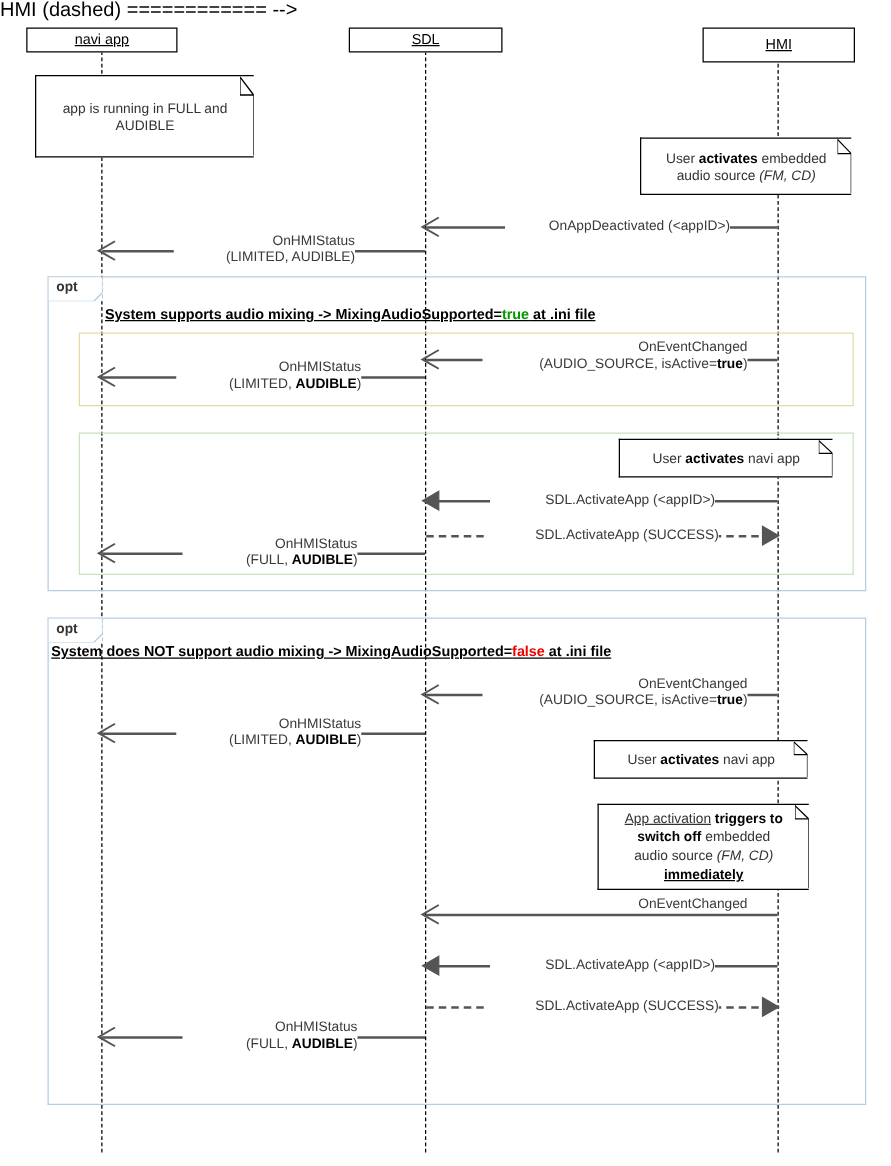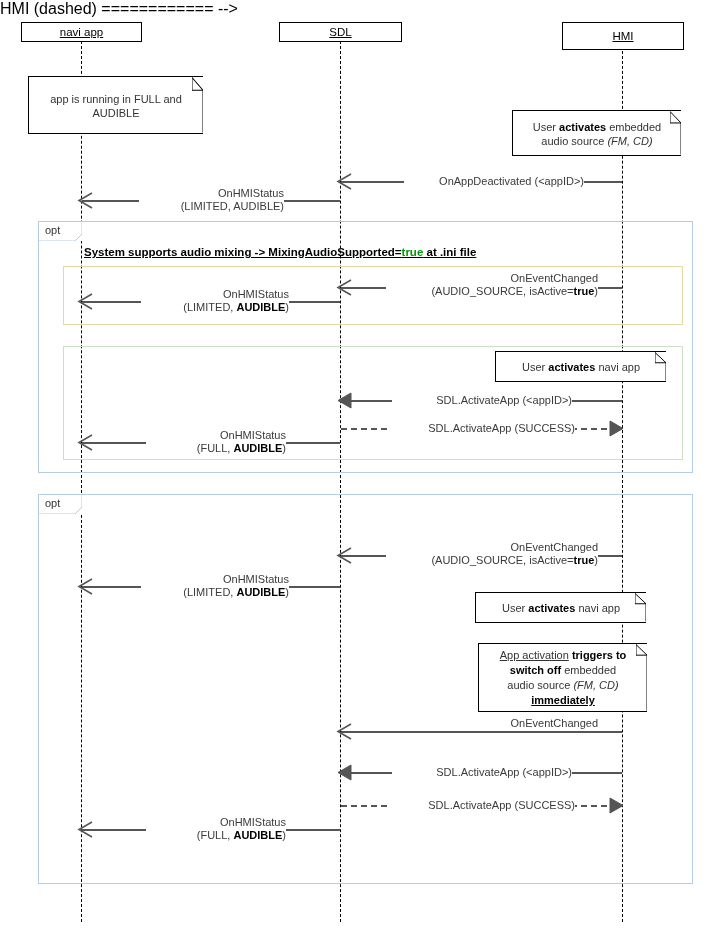--- a/index.html
+++ b/index.html
@@ -107,20 +107,21 @@
   }
   .frag-tag {
     position: absolute;
     box-sizing: border-box;
     font-size: 11px;
     line-height: 13px;
     color: #333333;
     padding: 2px 14px 2px 6px;
     background: #ffffff;
     z-index: 8;
+    font-weight: bold;
   }
   .frag-tag .tagfold {
     position: absolute;
     left: 0; top: 0;
     width: 100%; height: 100%;
     pointer-events: none;
   }
   .frag-guard {
     position: absolute;
     font-size: 11.5px;
@@ -167,21 +168,21 @@
     <span>navi app</span>
   </div>
   <div class="lifeline-head" style="left:279px; top:22px; width:123px; height:20px;">
     <span>SDL</span>
   </div>
   <div class="lifeline-head" style="left:562px; top:22px; width:122px; height:28px;">
     <span>HMI</span>
   </div>
 
   
-  <div class="note" style="left:28px; top:60px; width:175px; height:58px;margin-top:16px;">
+  <div class="note" style="left:28px; top:60px; width:175px; height:66px;">
     <div>app is running in FULL and</div>
     <div>AUDIBLE</div>
     <svg class="fold" viewBox="0 0 11 53" preserveAspectRatio="none">
       <path d="M0.5 0.5 L0.5 13 L11 13 L11 52.5 L0 52.5" fill="none" stroke="none"></path>
       <path d="M0 0.5 L0 0.5" stroke="none"></path>
       <polyline points="0,0.5 0,0.5" fill="none" stroke="#000" stroke-width="1"></polyline>
       <polyline points="0,1 0,1" fill="none" stroke="#000"></polyline>
       <line x1="0" y1="0.5" x2="0" y2="0.5" stroke="#000"></line>
       <path d="M0 0.5 L11 12.5 L11 52.5" fill="#fff" stroke="none"></path>
       <polyline points="0,0.5 11,12.5 11,52.5" fill="none" stroke="#000" stroke-width="1"></polyline>
@@ -302,20 +303,23 @@
   </div>
 
   
   <div class="frag-tag" style="left:39px; top:495px; width:43px; height:19px;">
     <svg class="tagfold" viewBox="0 0 43 19" preserveAspectRatio="none">
       <path d="M0 0 L43 0 L43 12 L36 19 L0 19 Z" fill="#ffffff" stroke="none"></path>
       <polyline points="43,0 43,12 36,19 0,19" fill="none" stroke="#b4cde4" stroke-width="1"></polyline>
     </svg>
     <span style="position:relative; z-index:2;">opt</span>
   </div>
+  <div class="frag-guard" style="left:41px; top:516px;">
+    <span>System does NOT support audio mixing  -&gt; MixingAudioSupported=</span><span class="g-false">false</span><span> at .ini file</span>
+  </div>
 
   
   <div class="msg-line" style="left:341px; top:555px; width:281px;"></div>
   <svg class="arrowhead" style="left:336px; top:547px;" width="16" height="17" viewBox="0 0 16 17">
     <polyline points="15,1 2,8.5 15,16" fill="none" stroke="#555555" stroke-width="1.6"></polyline>
   </svg>
   <div class="msg-label" style="left:386px; top:541px; width:212px; background:#fff;">
     <div>OnEventChanged</div>
     <div>
       <span>(AUDIO_SOURCE, isActive=</span><b>true</b><span>)</span>

